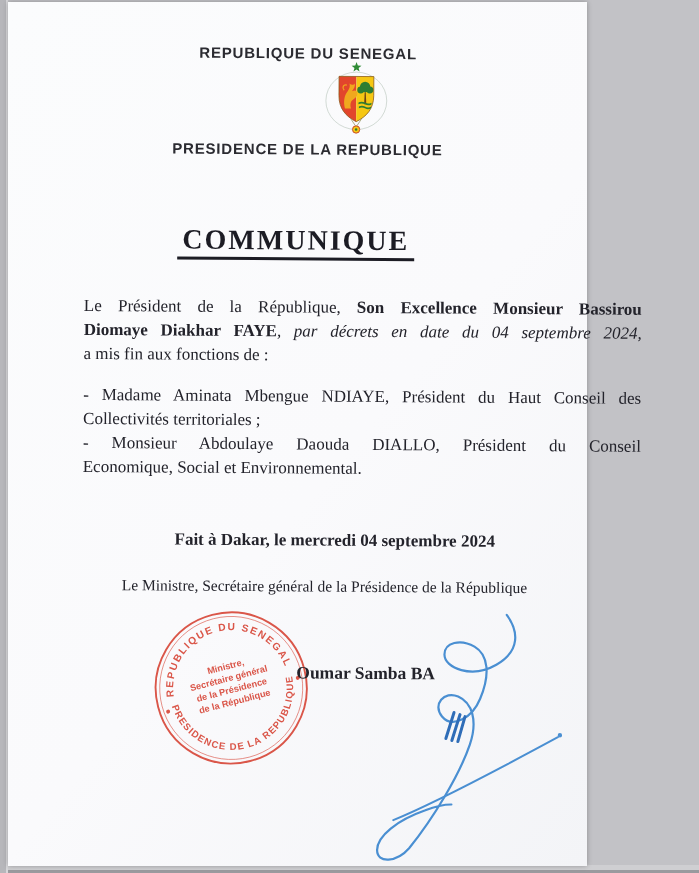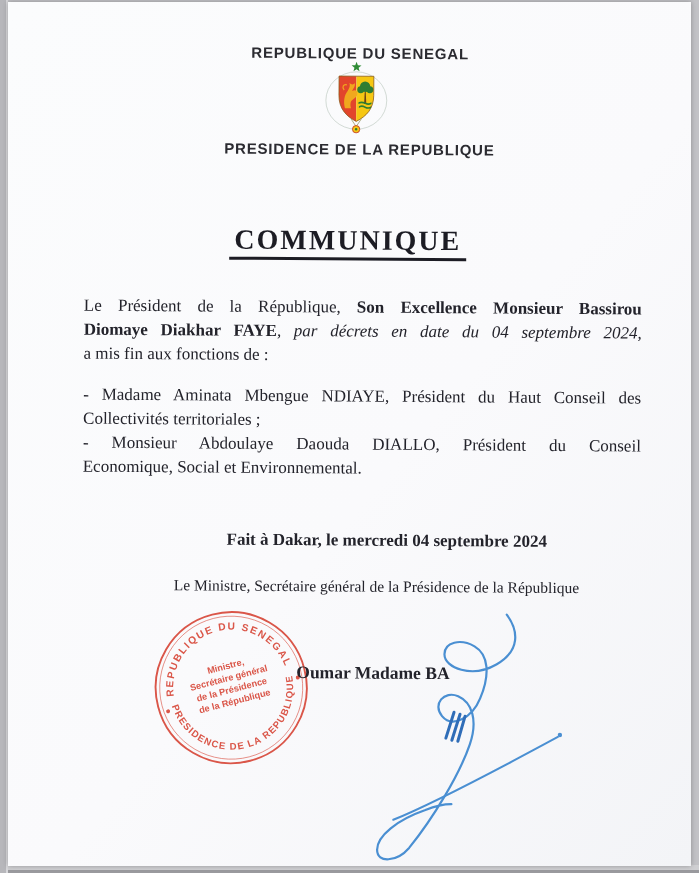--- a/index.html
+++ b/index.html
@@ -9,21 +9,21 @@
     font-family:"Liberation Serif", serif;
     overflow:hidden;
     position:relative;
   }
   #scan-frame{
     position:absolute;left:0;top:0;width:699px;height:873px;
     background:linear-gradient(90deg,#b7b7bb 0 6px,#d8d8db 6px 8px,transparent 8px),
                linear-gradient(0deg,#9a9a9e 0 3px,#cfcfd2 3px 8px,transparent 8px);
   }
   #page{
-    position:absolute;left:8px;top:2px;width:683px;height:864px;
+    position:absolute;left:8px;top:2px;width:579px;height:864px;
     background:linear-gradient(130deg,#fbfcfd 0%,#fafafc 55%,#f3f4f7 100%);
     box-shadow:0 0 5px rgba(0,0,0,.28);
     text-decoration:underline;
   }
   #content{
     position:absolute;left:0;top:0;width:100%;height:100%;
     transform:rotate(.4deg);transform-origin:40% 0;
     color:#23232b;
   }
   .abs{position:absolute;}
@@ -134,21 +134,21 @@
           <textPath href="#arcBottom" startOffset="50%" text-anchor="middle">PRESIDENCE DE LA REPUBLIQUE</textPath>
         </text>
         <circle cx="13" cy="87" r="2" fill="#d84a3c"></circle>
         <circle cx="147" cy="87" r="2" fill="#d84a3c"></circle>
         <text class="stamp-center" x="80" y="61">Ministre,</text>
         <text class="stamp-center" x="80" y="73">Secrétaire général</text>
         <text class="stamp-center" x="80" y="85">de la Présidence</text>
         <text class="stamp-center" x="80" y="97">de la République</text>
       </svg>
 
-      <div id="signatory-name" class="abs">Oumar Madame BA</div>
+      <div id="signatory-name" class="abs">Oumar Samba BA</div>
 
       <svg id="signature" class="abs" viewBox="0 0 240 262" aria-hidden="true">
         <path d="M148,8 C160,24 162,44 138,58 C114,72 86,62 86,48 C86,36 102,32 116,40 C130,48 132,68 122,92 C114,112 94,122 84,110 C74,98 86,84 100,90 C114,96 120,114 112,138 C102,168 76,212 52,242 C40,256 20,258 20,244 C20,230 40,214 68,204 C78,200 88,198 94,198" fill="none" stroke="#4a8fd2" stroke-width="2.2" stroke-linecap="round"></path>
         <path d="M36,214 C80,196 160,152 200,130" fill="none" stroke="#4a8fd2" stroke-width="2" stroke-linecap="round"></path>
         <circle cx="202" cy="128" r="2.2" fill="#4a8fd2"></circle>
         <path d="M88,132 L96,106 M94,134 L102,108 M100,135 L107,110" stroke="#2f6db8" stroke-width="3" stroke-linecap="round"></path>
       </svg>
 
     </div>
   </div>

